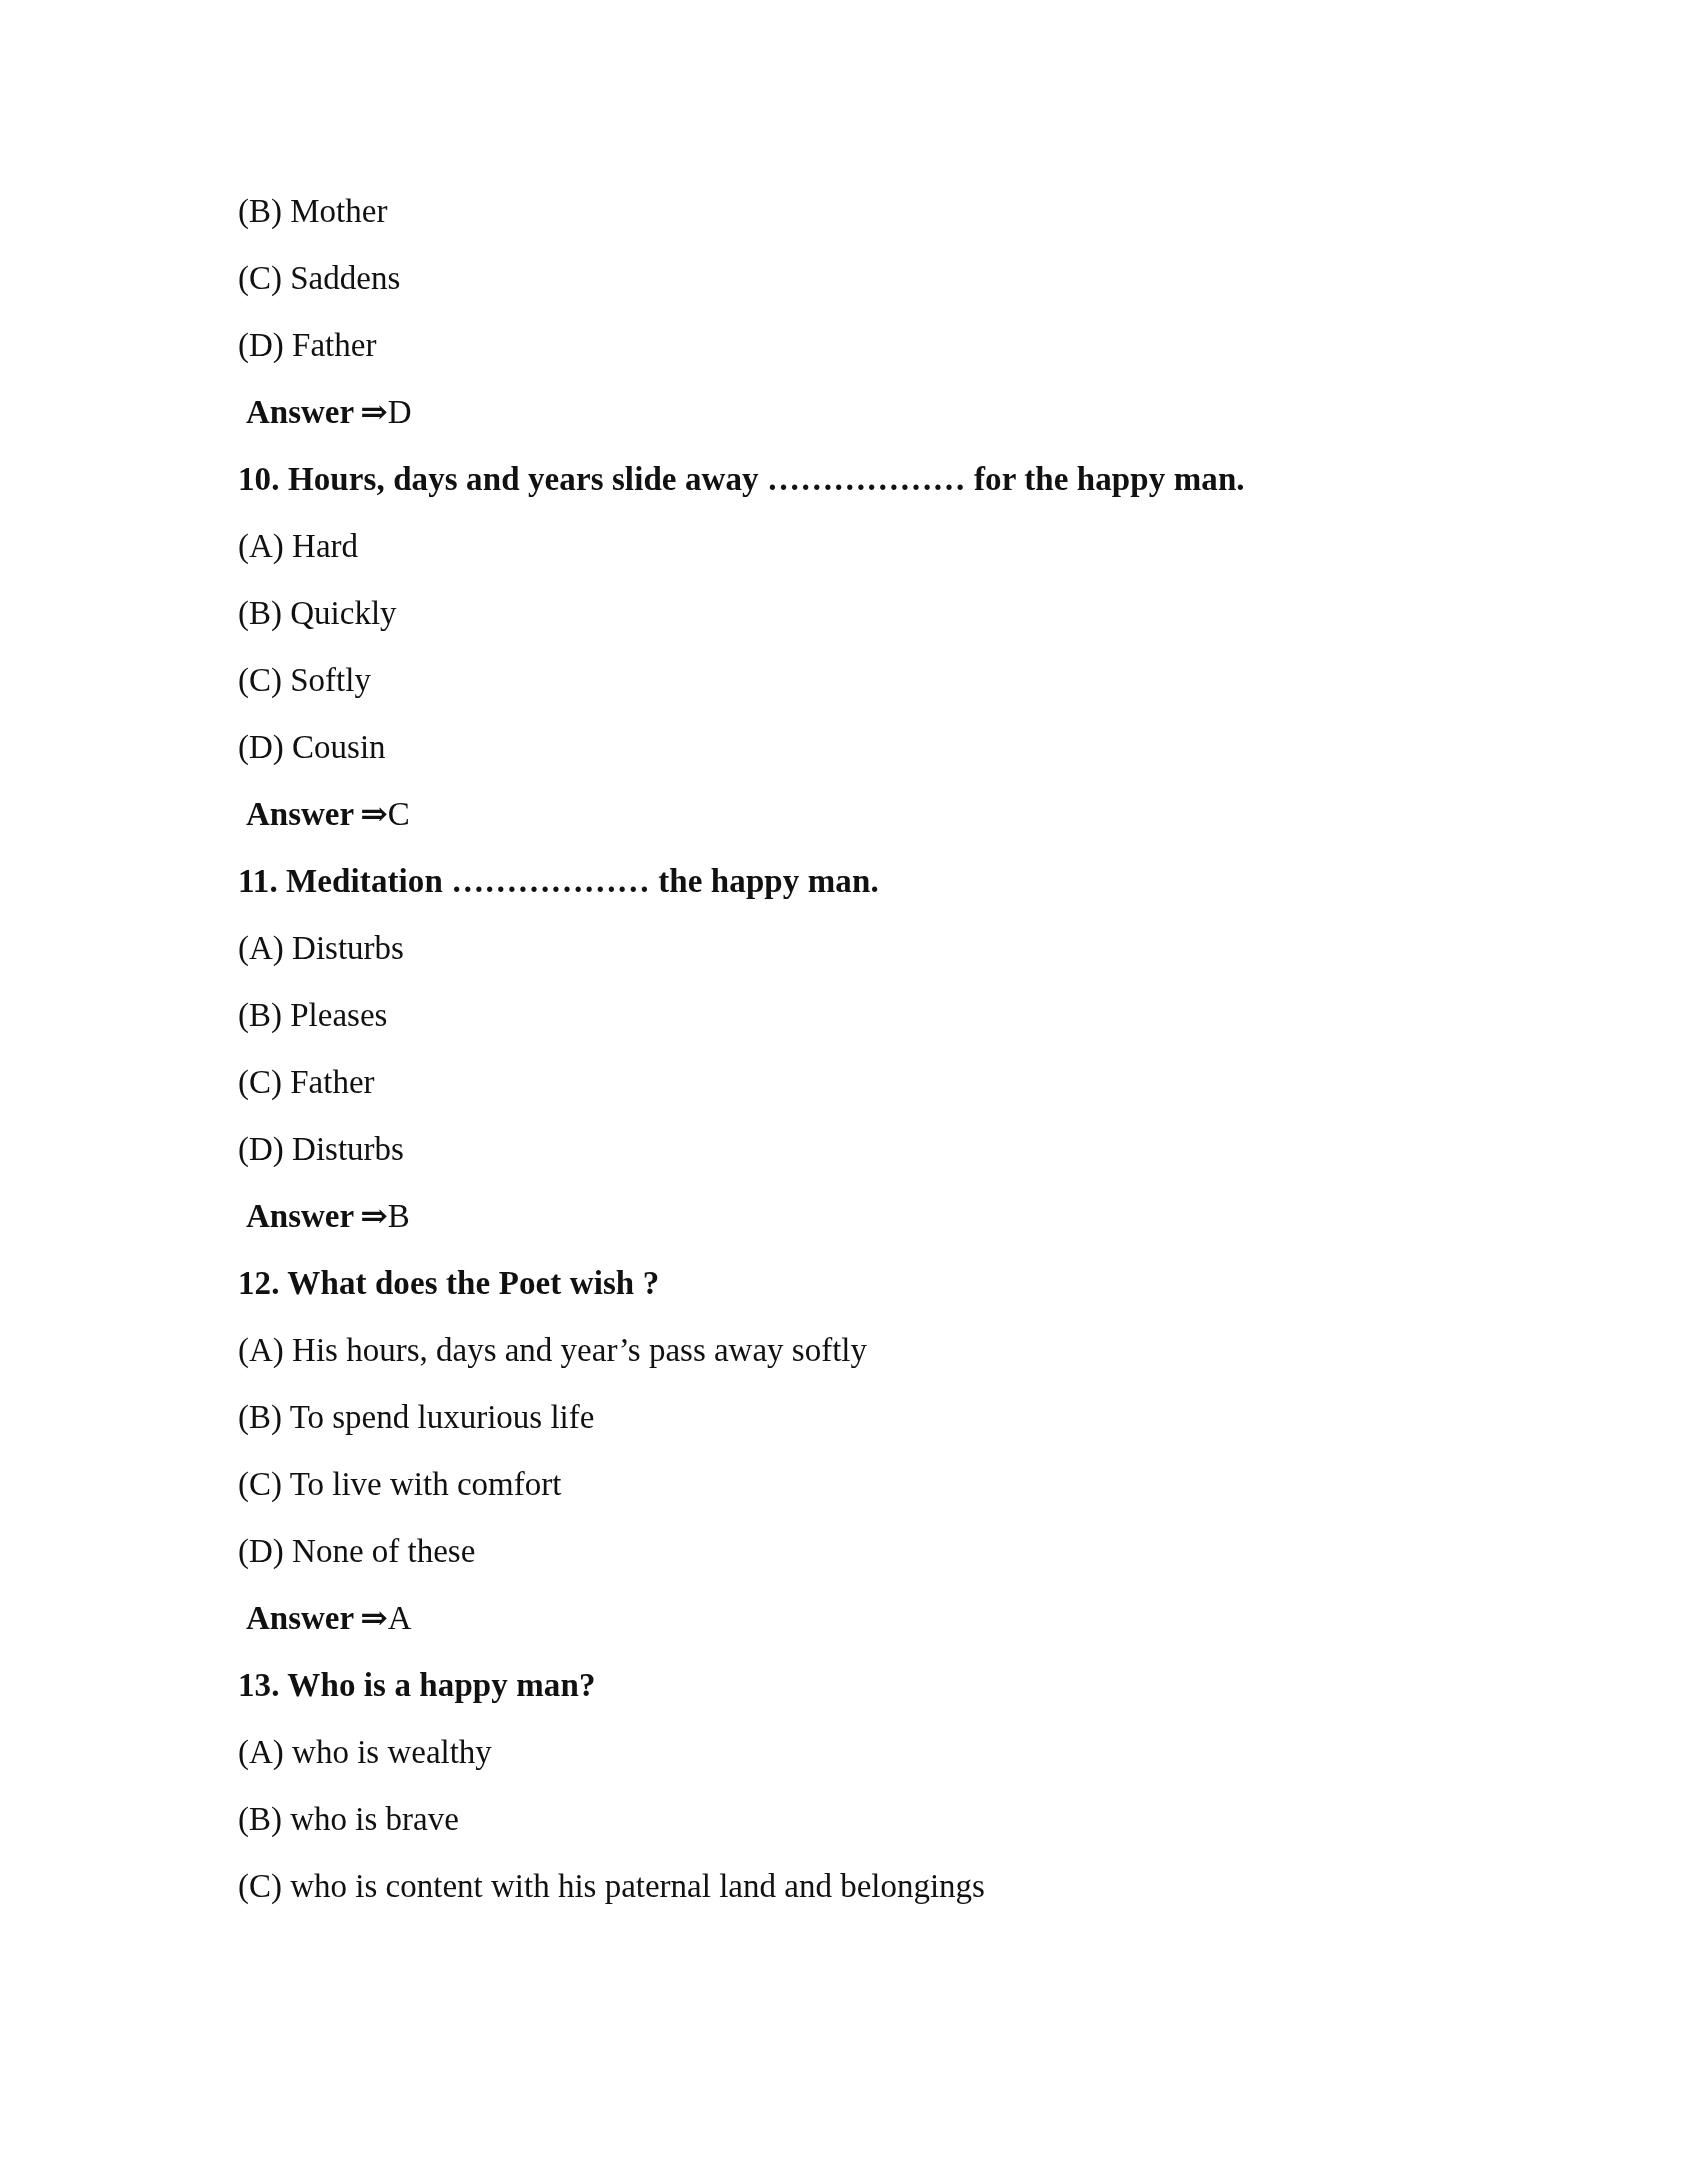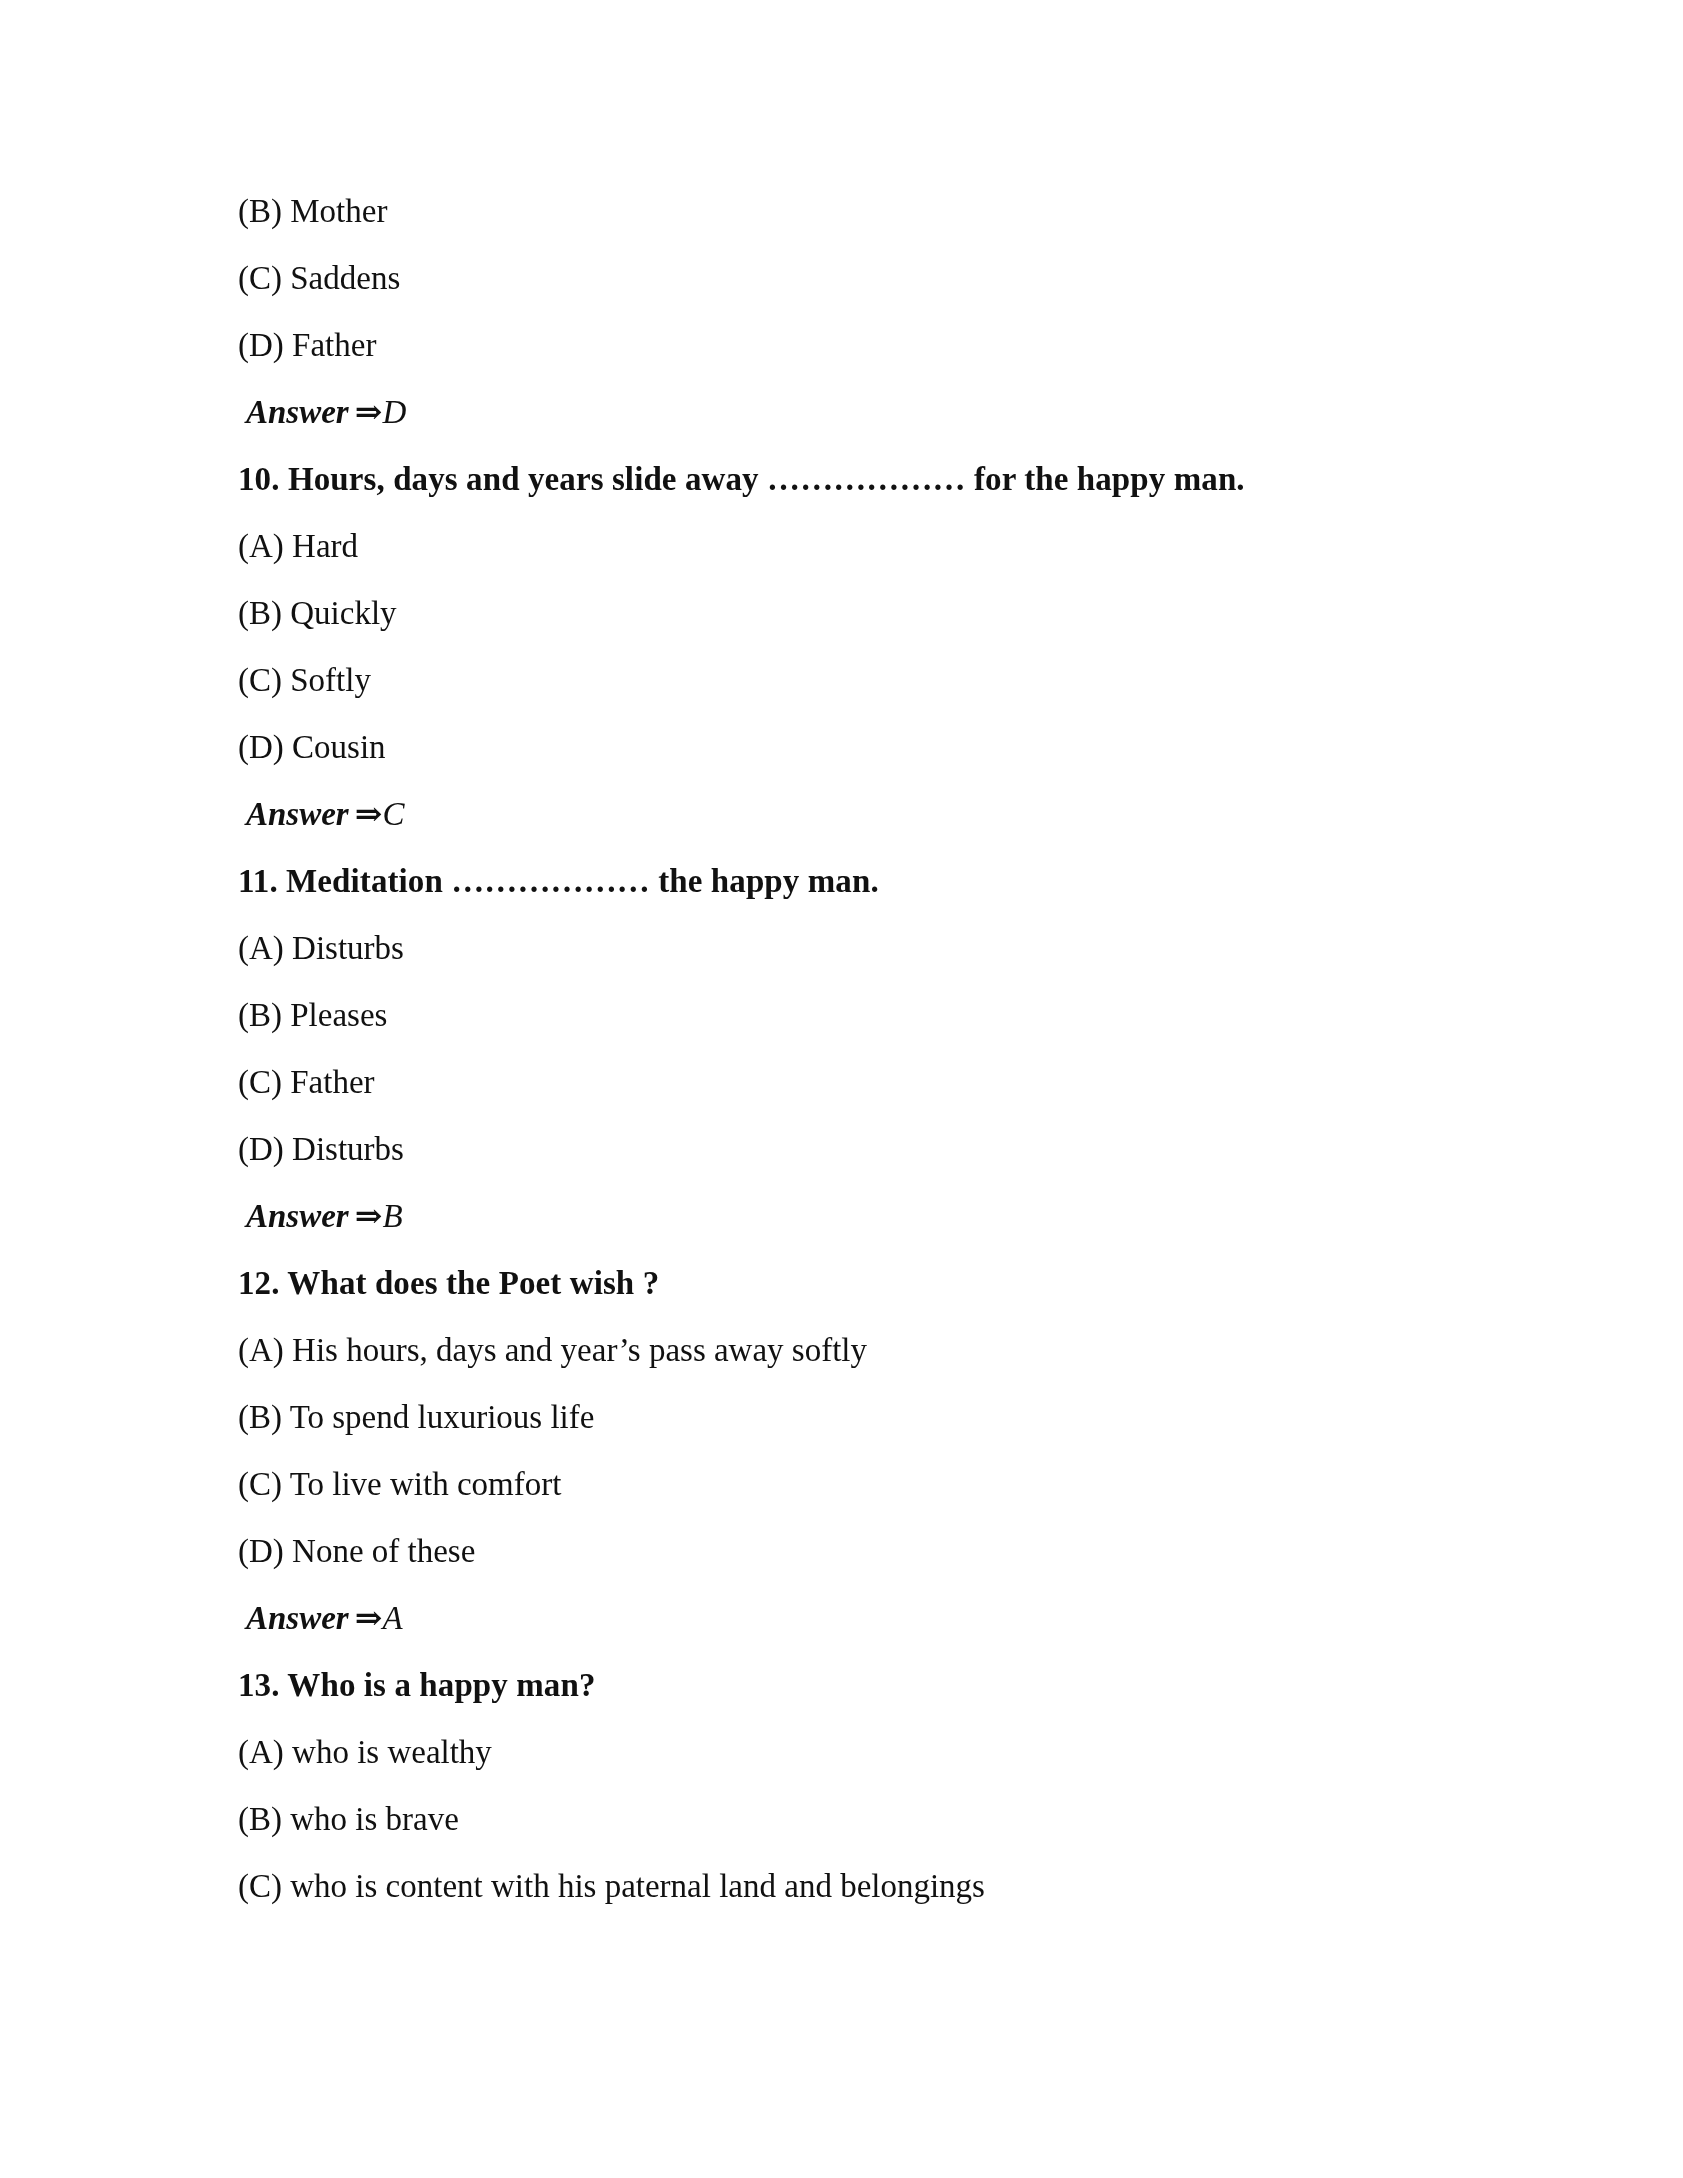--- a/index.html
+++ b/index.html
@@ -30,21 +30,20 @@
   }
   .question {
     font-weight: bold;
     letter-spacing: 0.1px;
   }
   .option {
     font-weight: normal;
   }
   .answer {
     padding-left: 8px;
-    font-style: italic;
   }
   .answer .label, .answer .arrow {
     font-weight: bold;
   }
   .answer .arrow {
     margin-left: 6px;
   }
   .answer .value {
     font-weight: normal;
   }

